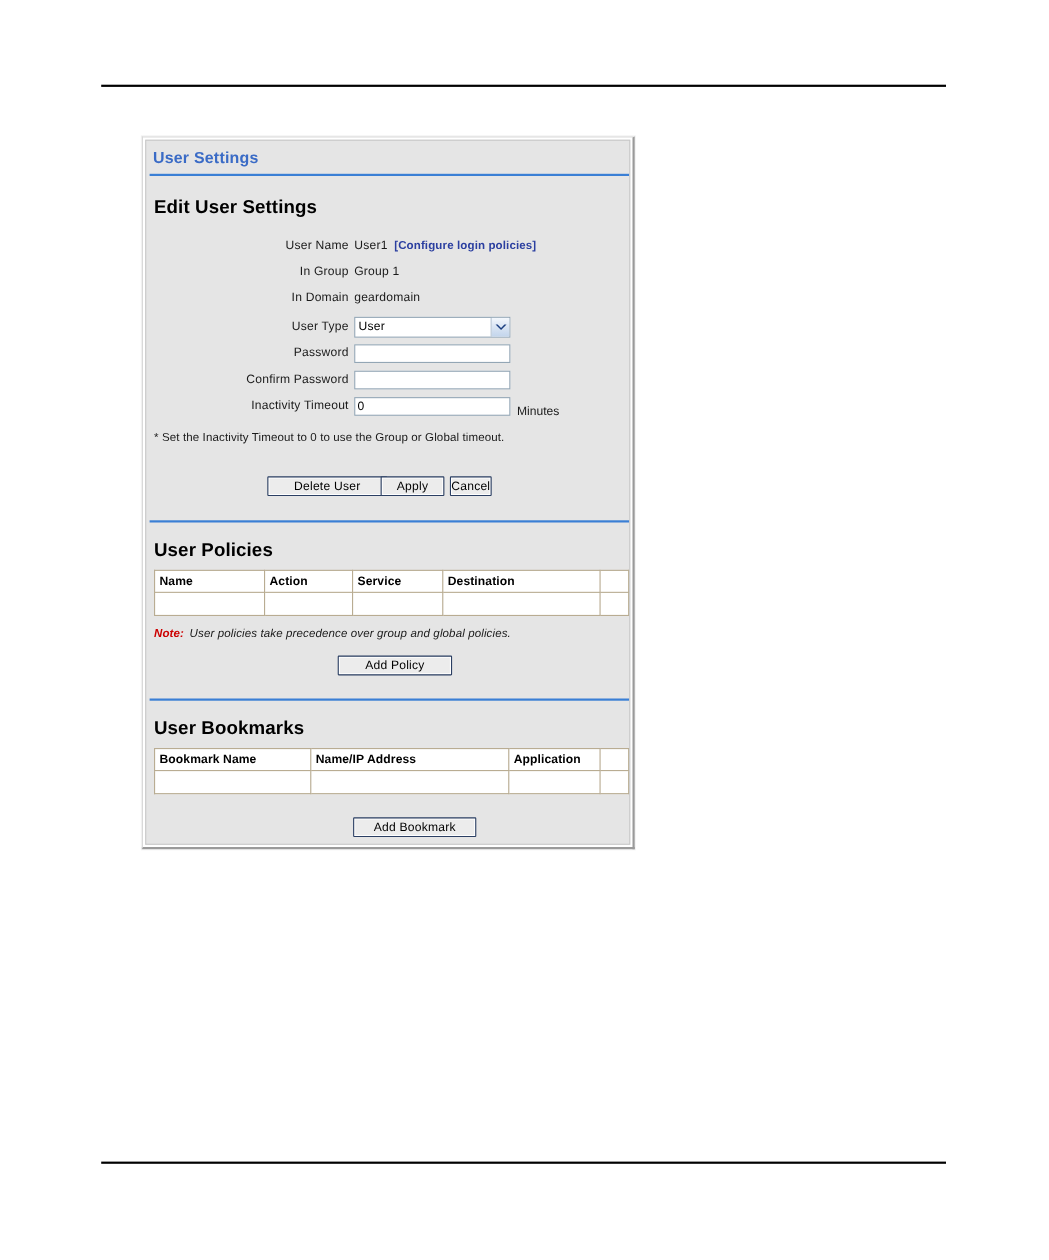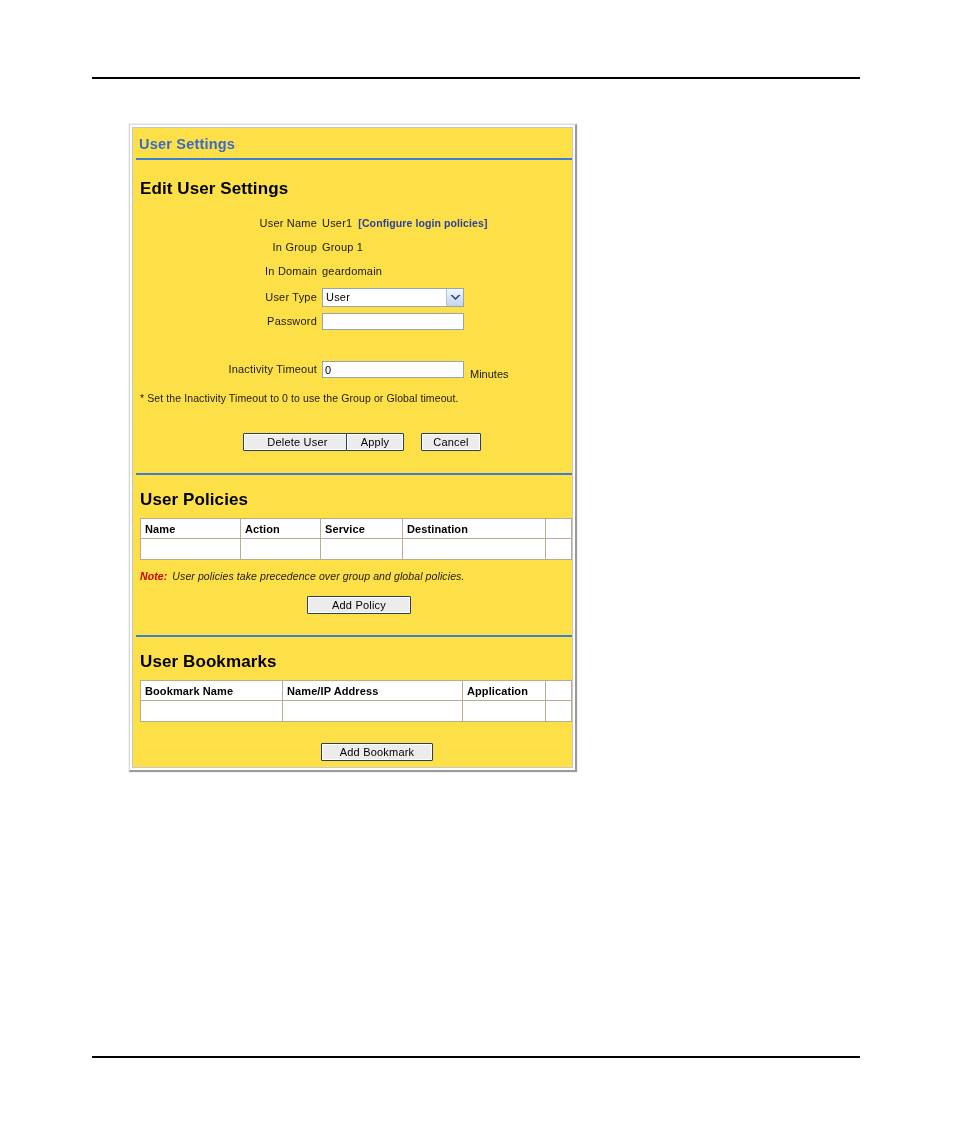--- a/index.html
+++ b/index.html
@@ -41,21 +41,21 @@
     border-bottom: 2px solid #9a9a9a;
     box-sizing: border-box;
     box-shadow: 0 0 0 1px #f2f2f2;
   }
   .panel-inner {
     position: absolute;
     left: 2px;
     top: 2px;
     right: 2px;
     bottom: 2px;
-    background: #fde047;
+    background: #e5e5e5;
     border: 1px solid #c8c8c8;
     box-sizing: border-box;
     overflow: hidden;
   }
 
   .title {
     position: absolute;
     left: 6px;
     top: 8px;
     font-size: 14.5px;
@@ -276,32 +276,36 @@
           </svg>
         </span>
       </div>
     </div>
 
     <div class="form-row" style="top:185px;">
       <span class="fr-label" style="top:2px;">Password</span>
       <input class="text-input" type="text" value="" placeholder="" style="">
     </div>
 
+    <div class="form-row" style="top:209px;">
+      <span class="fr-label" style="top:2px;">Confirm Password</span>
+      <input class="text-input" type="text" value="" placeholder="" style="">
+    </div>
 
     <div class="form-row" style="top:233px;">
       <span class="fr-label" style="top:2px;">Inactivity Timeout</span>
       <input class="text-input" type="text" value="0" style="">
       <span class="unit-label" style="top:7px;">Minutes</span>
     </div>
 
     <div class="hint" style="top:264px;">* Set the Inactivity Timeout to 0 to use the Group or Global timeout.</div>
 
     <button class="btn" style="left:110px; top:305px; width:109px;">Delete User</button>
     <button class="btn" style="left:213px; top:305px; width:58px;">Apply</button>
-    <button class="btn" style="left:288px; top:305px; width:60px;">Cancel</button>
+    <button class="btn" style="left:276px; top:305px; width:38px;">Cancel</button>
 
     <div class="blue-divider" style="top:345px;"></div>
     <div class="section-head" style="top:362px;">User Policies</div>
 
     <table class="dtable" style="top:390px; width:431px;">
       <colgroup>
         <col style="width:100px">
           <col style="width:80px">
           <col style="width:82px">
           <col style="width:143px">

